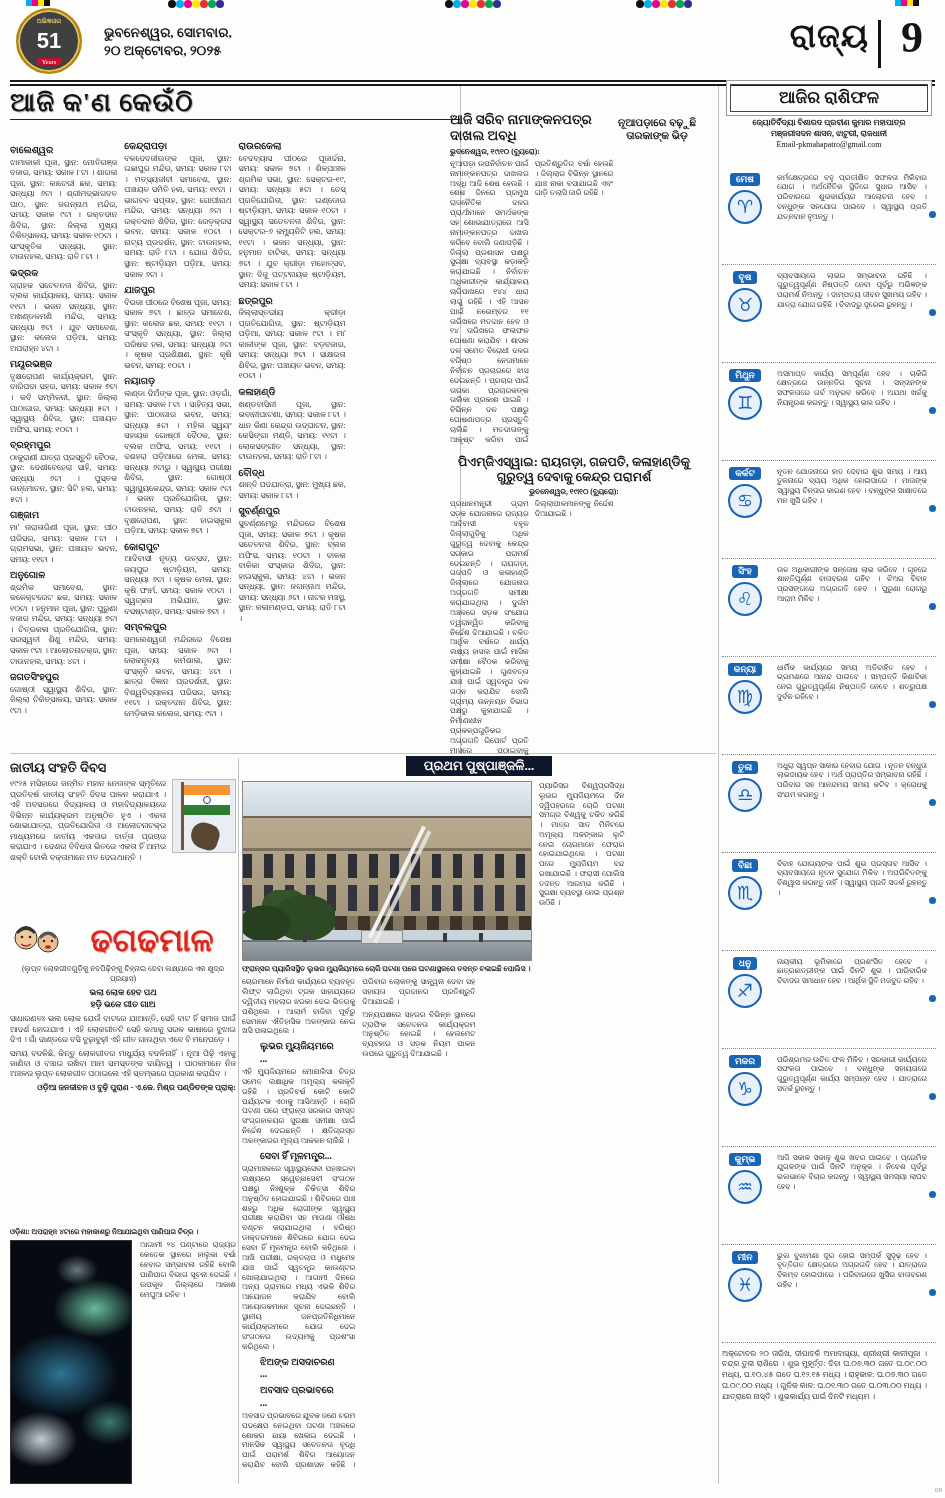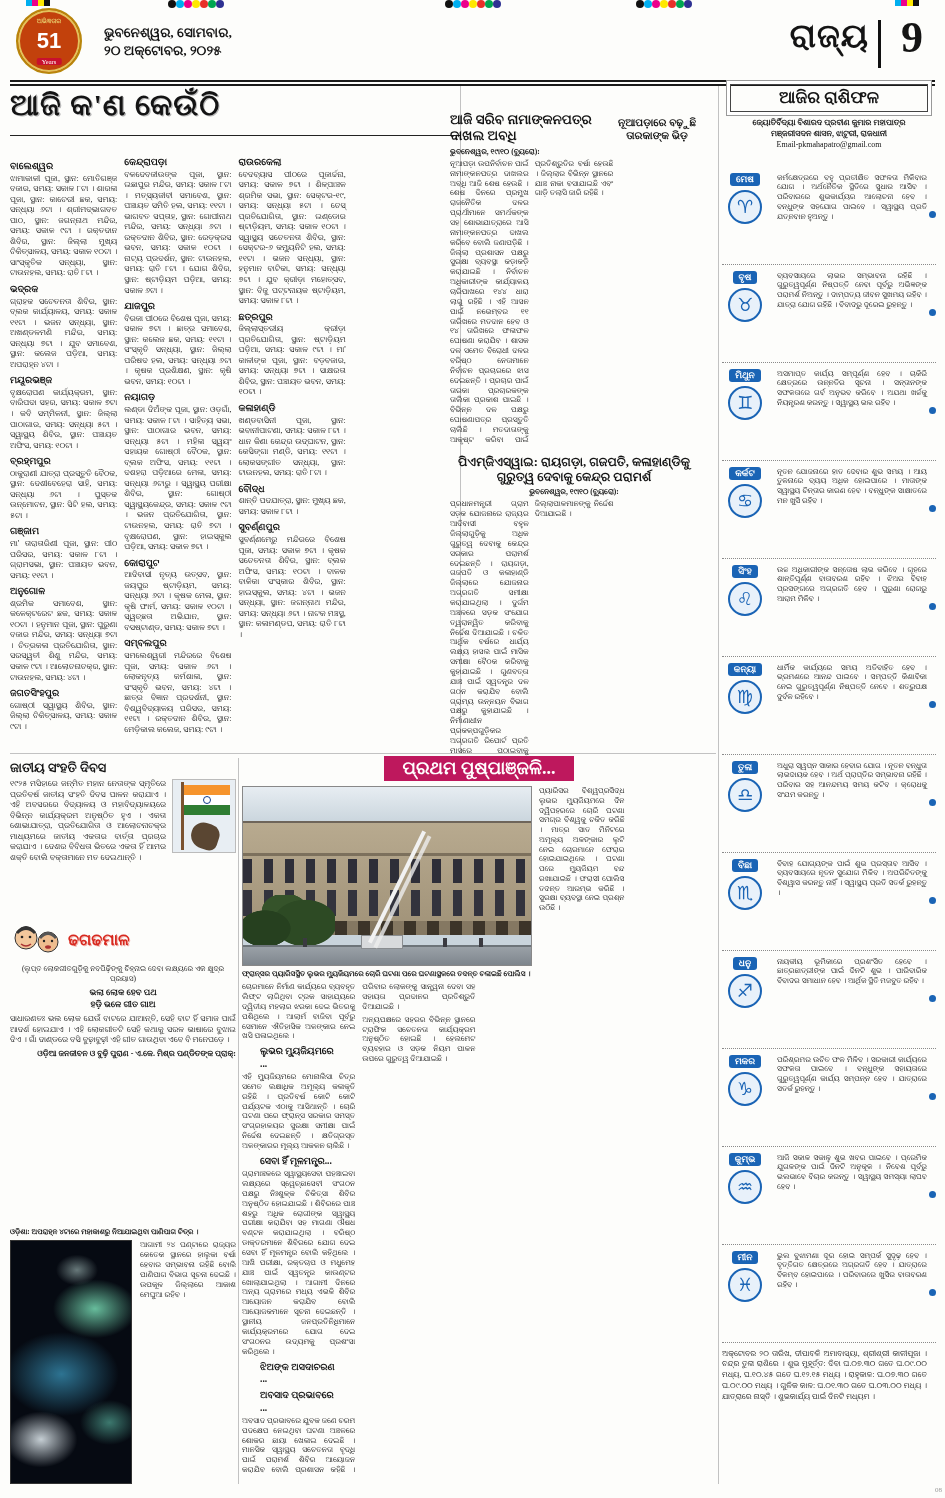--- a/index.html
+++ b/index.html
@@ -10,42 +10,42 @@
   
   .regtop { position:absolute; top:1; display:flex; gap:2; }
   .regtop span { width:6px; height:6px; display:block; }
   .regrow { position:absolute; top:1482; display:flex; gap:4; }
   .regrow span { width:8px; height:8px; border-radius:50%; display:block; }
   .pgmark { position:absolute; right:3px; top:1486px; font-size:7px; color:#999; }
 
   
   .hdr { position:absolute; left:12px; top:6px; width:921px; height:72px; }
   .logo { position:absolute; left:4px; top:2px; width:66px; height:66px; border-radius:50%;
-          border:2px solid #b8860b; background:#c2410c; box-shadow:0 0 0 2px #e3c35c inset; }
+          border:2px solid #b8860b; background:#404040; box-shadow:0 0 0 2px #e3c35c inset; }
   .logo .l-top { position:absolute; top:7px; left:0; right:0; text-align:center;
                  font-size:6.5px; color:#e8c96a; font-weight:bold; }
   .logo .l-num { position:absolute; top:18px; left:0; right:0; text-align:center;
                  font-size:22px; font-weight:bold; color:#fff; font-family:"Liberation Sans",sans-serif; }
   .logo .l-bot { position:absolute; bottom:7px; left:50%; transform:translateX(-50%);
                  background:#c8102e; color:#fff; font-size:6.5px; padding:0 5px; border-radius:2px; }
   .dateline { position:absolute; left:92px; top:18px; font-size:13.5px; font-weight:bold; line-height:1.35; }
   .sec-title { position:absolute; right:64px; top:12px; font-size:33px; font-weight:bold; letter-spacing:1px; }
   .sec-bar { position:absolute; right:52px; top:14px; width:3px; height:48px; background:#111; }
   .page-num { position:absolute; right:10px; top:6px; font-size:44px; font-weight:bold; }
   .hdr-rule { position:absolute; left:10px; top:80px; width:925px; height:6px;
               border-top:2.5px solid #1a1a1a; border-bottom:2px solid #1a1a1a; }
 
   
   .vr { position:absolute; width:1px; background:#c2c2c2; }
   .hr-mid { position:absolute; left:10px; top:753px; width:706px; height:1px; background:#c2c2c2; }
 
   
   .listings { position:absolute; left:10px; top:88px; width:450px; }
-  .listings-title { font-size:30px; font-weight:bold; letter-spacing:1px;
-                    text-shadow:1.2px 1.2px 0 #b9b9b9; padding-bottom:12px;
+  .listings-title { font-size:26px; font-weight:bold; letter-spacing:1px;
+                    text-shadow:1.2px 1.2px 0 #b9b9b9; padding-bottom:1px;
                     border-bottom:1.5px solid #222; }
   .lcols { margin-top:20px; height:634px; overflow:hidden;
            column-count:4; column-gap:7px; column-fill:auto;
            font-size:8px; line-height:1.32; text-align:justify; }
   .lblock { break-inside:avoid-column; }
   .lhead { font-weight:bold; font-size:9.5px; margin:4px 0 1px; }
   .lbody { }
 
   
   .midsec { position:absolute; left:450px; top:88px; width:248px; height:664px; overflow:hidden;margin-top:24px; }
@@ -90,21 +90,21 @@
   .fl-chakra { position:absolute; left:50%; top:50%; width:8px; height:8px;
                transform:translate(-50%,-50%); border:1.5px solid #123c8c; border-radius:50%; }
   .fl-hand { position:absolute; left:18px; bottom:3px; width:28px; height:26px;
              background:#5a4632; border-radius:45% 40% 30% 50%; transform:rotate(18deg); }
   .nd-body { font-size:8px; line-height:1.32; text-align:justify; }
 
   
   .cartoon { position:absolute; left:10px; top:918px; width:226px; height:306px; overflow:hidden; }
   .ct-titlerow { display:flex; align-items:center; gap:4px; }
   .ct-art { width:54px; height:44px; flex:none; }
-  .ct-title { flex:1; color:#d7291f; font-size:16px; font-weight:bold;
+  .ct-title { flex:1; text-align:center; color:#d7291f; font-size:32px; font-weight:bold;
               text-shadow:1px 1px 0 #f3b5ae; }
   .ct-intro { font-size:7.4px; text-align:center; line-height:1.3; margin:2px 0; }
   .ct-verse { font-size:8.6px; font-weight:bold; text-align:center; line-height:1.35;
               white-space:pre-line; margin:4px 0; }
   .ct-para { font-size:8px; line-height:1.3; text-align:justify; margin-bottom:3px; }
   .ct-attr { font-size:8px; font-weight:bold; text-align:right; }
 
   
   .sat-cap { position:absolute; left:10px; top:1228px; width:226px; font-size:7.2px; font-weight:bold; }
   .sat { position:absolute; left:10px; top:1240px; width:122px; height:244px;
@@ -113,22 +113,22 @@
       radial-gradient(60px 42px at 70% 28%, rgba(120,220,180,.85), transparent 70%),
       radial-gradient(82px 60px at 42% 55%, rgba(62,160,200,.7), transparent 70%),
       radial-gradient(52px 40px at 25% 82%, rgba(230,240,245,.85), transparent 70%),
       radial-gradient(42px 32px at 82% 75%, rgba(90,180,160,.65), transparent 70%),
       radial-gradient(30px 22px at 55% 12%, rgba(200,230,225,.5), transparent 70%); }
   .sat-side { position:absolute; left:140px; top:1240px; width:96px; height:244px; overflow:hidden;
               font-size:7.6px; line-height:1.32; text-align:justify; }
 
   
   .photosec { position:absolute; left:242px; top:756px; width:474px; height:728px; overflow:hidden; }
-  .ps-banner { margin:0 auto 5px; width:fit-content; background:#be185d; color:#fff;
-               font-size:18px; font-weight:bold; padding:2px 18px; }
+  .ps-banner { margin:0 auto 5px; width:fit-content; background:#0f172a; color:#fff;
+               font-size:13px; font-weight:bold; padding:2px 18px; }
   .ps-row { display:flex; gap:7px; }
   .ps-photo { width:290px; height:180px; position:relative; overflow:hidden; flex:none;
               border:1px solid #888; background:#c9d4dc; }
   .ph-sky { position:absolute; left:0; top:0; right:0; height:40px;
             background:linear-gradient(#e7edf2,#c6d2da); }
   .ph-bldg { position:absolute; left:0; top:36px; right:0; height:100px;
              background:linear-gradient(#b8aa8f,#a2947a),
              repeating-linear-gradient(90deg, rgba(0,0,0,.08) 0 2px, transparent 2px 24px); }
   .ph-roof { position:absolute; left:0; top:34px; right:0; height:4px; background:#6e655a; }
   .ph-cornice { position:absolute; left:0; top:66px; right:0; height:3px; background:rgba(60,50,40,.45); }
@@ -432,20 +432,21 @@
           <circle cx="42" cy="23" r="1.2" fill="#222"></circle>
         <ellipse cx="38" cy="29" rx="3" ry="1.8" fill="#a33"></ellipse>
       </svg>
     </div>
     <div class="ct-title">ଢଗଢମାଳ</div>
   </div>
   <div class="ct-intro">(ଲୁପ୍ତ ଲୋକଗୀତଗୁଡ଼ିକୁ ନବପିଢ଼ିଙ୍କୁ ଚିହ୍ନାଇ ଦେବା ଲକ୍ଷ୍ୟରେ ଏକ କ୍ଷୁଦ୍ର ପ୍ରୟାସ)</div>
   <div class="ct-verse">ଭଲା ଲୋକ ହେବ ପଥ
 ହଡ଼ି ଭଳେ ଗୀତ ଗାଅ</div>
   <div class="ct-para">ସାଧାରଣତଃ ଭଲ ଲୋକ ଯେଉଁ ବାଟରେ ଯାଆନ୍ତି, ସେହି ବାଟ ହିଁ ସମାଜ ପାଇଁ ଆଦର୍ଶ ହୋଇଯାଏ । ଏହି ଲୋକଗୀତଟି ସେହି କଥାକୁ ସରଳ ଭାଷାରେ ବୁଝାଇ ଦିଏ । ଗାଁ ଦାଣ୍ଡରେ ବସି ବୁଢ଼ାବୁଢ଼ୀ ଏହି ଗୀତ ଗାଉଥିବା ଏବେ ବି ମନେପଡ଼େ ।</div>
+  <div class="ct-para">ସମୟ ବଦଳିଛି, କିନ୍ତୁ ଲୋକଗୀତର ମାଧୁର୍ଯ୍ୟ ବଦଳିନାହିଁ । ନୂଆ ପିଢ଼ି ଏହାକୁ ଜାଣିବା ଓ ବଞ୍ଚାଇ ରଖିବା ଆମ ସମସ୍ତଙ୍କ ଦାୟିତ୍ୱ । ପାଠକମାନେ ନିଜ ଅଞ୍ଚଳର ଲୁପ୍ତ ଲୋକଗୀତ ପଠାଇଲେ ଏହି ସ୍ତମ୍ଭରେ ପ୍ରକାଶ କରାଯିବ ।</div>
   <div class="ct-attr">ଓଡ଼ିଆ ଜନଜୀବନ ଓ ବୁଢ଼ି ପୁରାଣ - ଏ.କେ. ମିଶ୍ର ପଣ୍ଡିତଙ୍କ ପ୍ରାକ୍:</div>
 </div>
 
 <div class="sat-cap">ଓଡ଼ିଶା: ଅପରାହ୍ନ ୪ଟାରେ ମହାକାଶରୁ ନିଆଯାଇଥିବା ପାଣିପାଗ ଚିତ୍ର ।</div>
 <div class="sat">
   <div class="clouds"></div>
 </div>
 <div class="sat-side">ଆଗାମୀ ୨୪ ଘଣ୍ଟାରେ ରାଜ୍ୟର କେତେକ ସ୍ଥାନରେ ହାଲୁକା ବର୍ଷା ହେବାର ସମ୍ଭାବନା ରହିଛି ବୋଲି ପାଣିପାଗ ବିଭାଗ ସୂଚନା ଦେଇଛି । ଉପକୂଳ ଜିଲ୍ଲାରେ ଆକାଶ ମେଘୁଆ ରହିବ ।</div>
 
 <div class="photosec">

